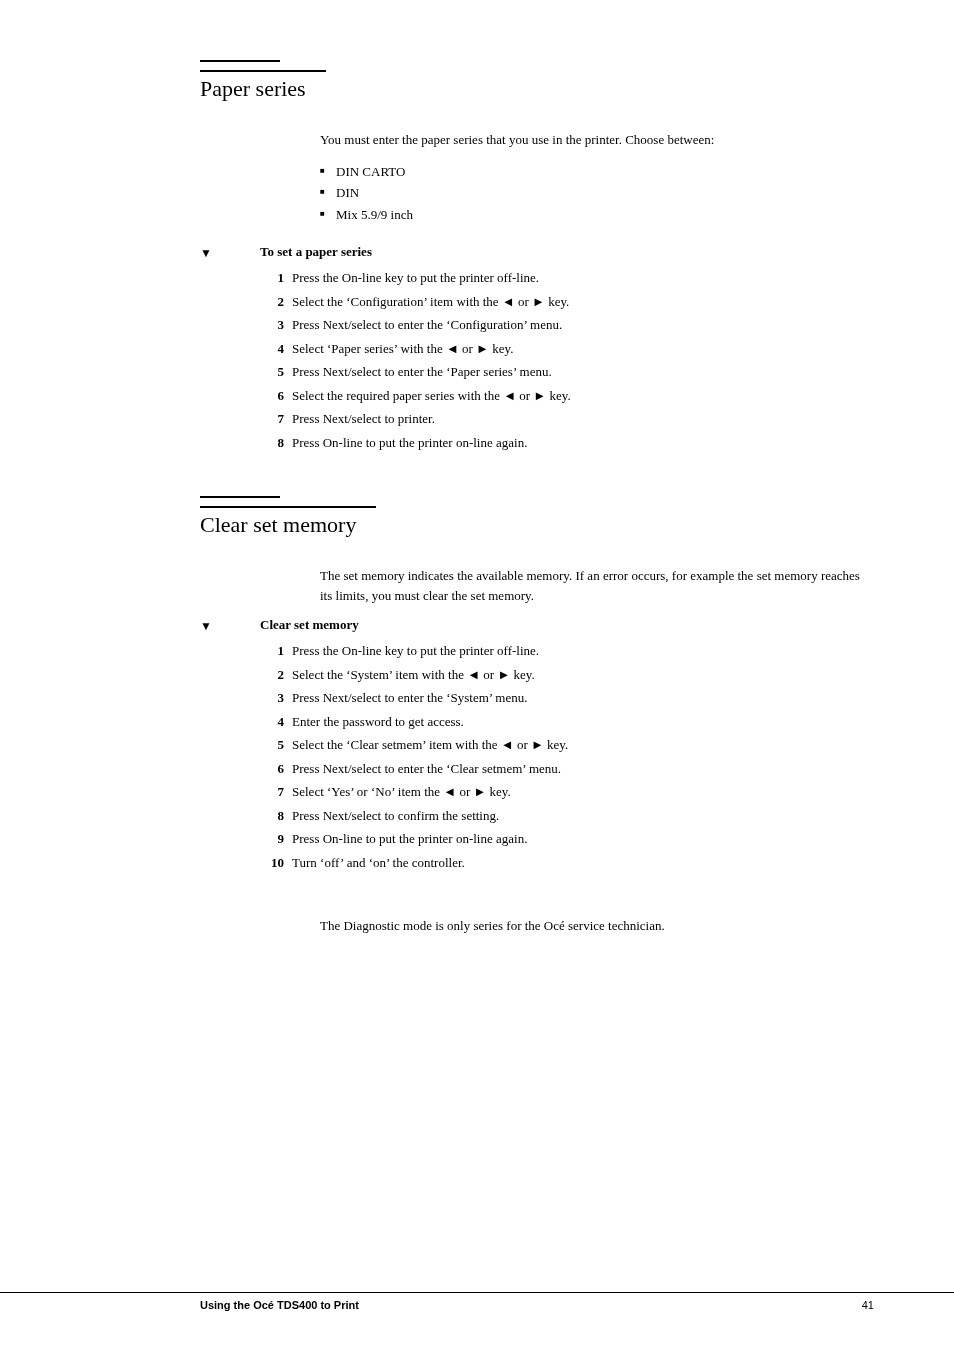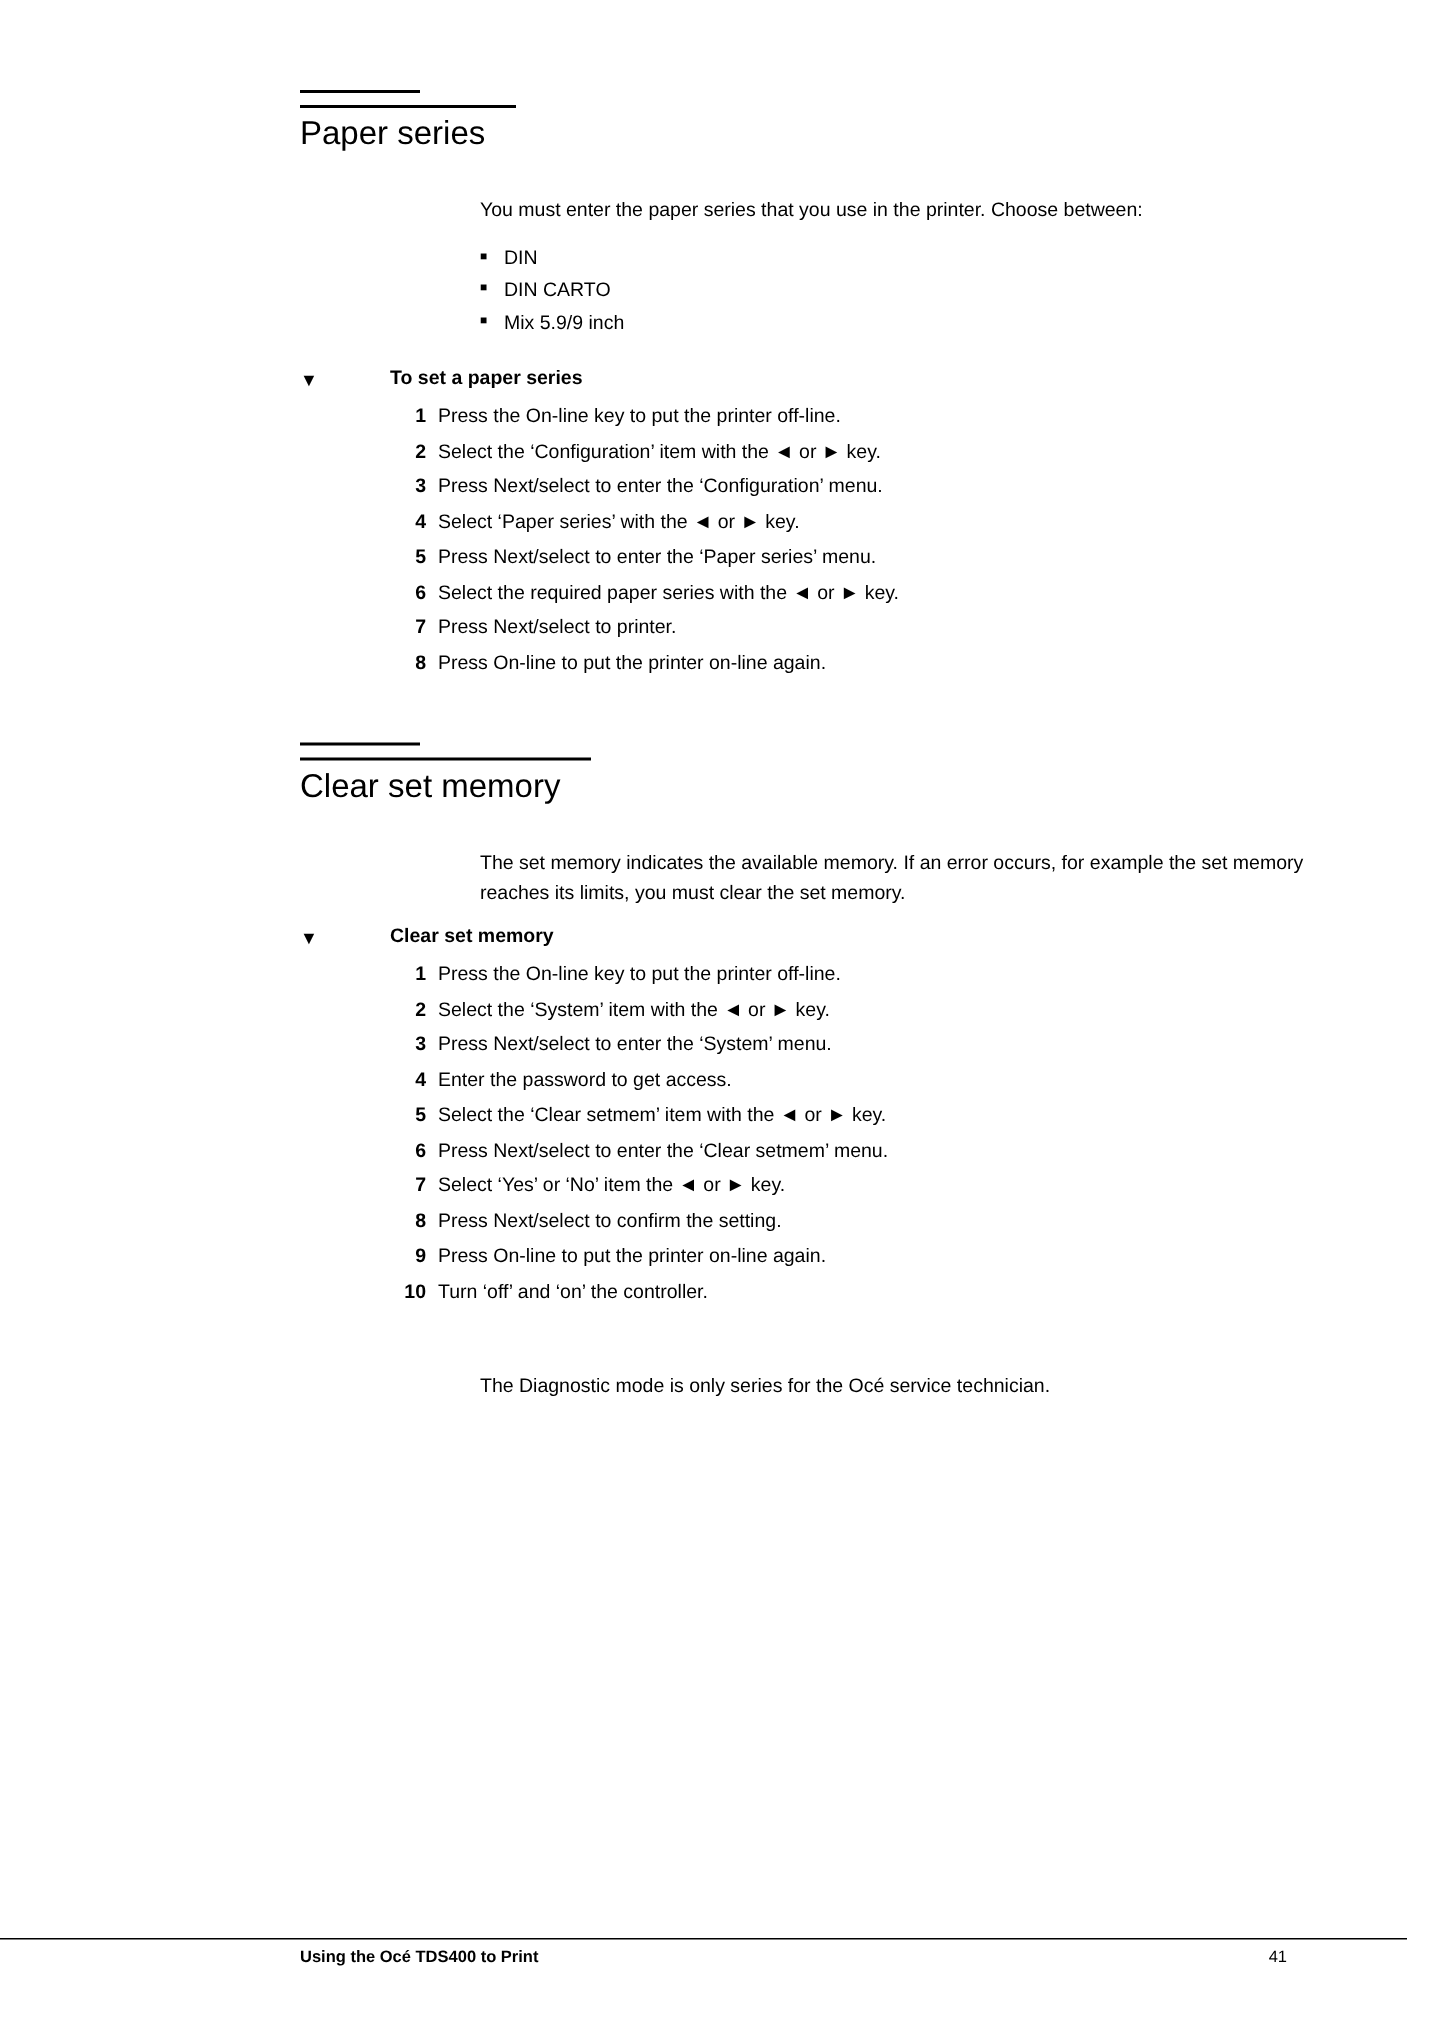--- a/index.html
+++ b/index.html
@@ -20,20 +20,21 @@
     .page {
       width: 954px;
       min-height: 1351px;
       background: #ffffff;
       padding: 60px 80px 60px 200px;
       position: relative;
     }
 
     .section {
       margin-bottom: 40px;
+      font-family: Liberation Serif, serif;
     }
 
     .section-title {
       font-size: 22px;
       font-weight: normal;
       color: #000000;
       margin-bottom: 12px;
       padding-top: 4px;
       border-top: 2px solid #000000;
       display: inline-block;
@@ -127,21 +128,21 @@
     }
 
     .step-text {
       flex: 1;
     }
 
     .footer {
       position: absolute;
       bottom: 40px;
       left: 0;
-      right: 16px;
+      right: 0;
       display: flex;
       justify-content: space-between;
       padding: 0 80px 0 200px;
       border-top: 1px solid #000;
       padding-top: 6px;
     }
 
     .footer-left {
       font-size: 11px;
       font-weight: bold;
@@ -164,22 +165,22 @@
 
   <div class="section">
     <div class="section-heading-wrapper">
       <div class="section-title-line"></div>
       <h2 class="section-title">Paper series</h2>
     </div>
 
     <div class="intro-text">You must enter the paper series that you use in the printer. Choose between:</div>
 
     <ul class="bullet-list">
+      <li>DIN CARTO</li>
       <li>DIN</li>
-      <li>DIN CARTO</li>
       <li>Mix 5.9/9 inch</li>
     </ul>
 
     <div class="procedure-block">
       <div class="procedure-arrow">
         <span class="arrow-icon">▼</span>
       </div>
       <div class="procedure-content">
         <div class="procedure-title">To set a paper series</div>
         <ol class="numbered-list">

